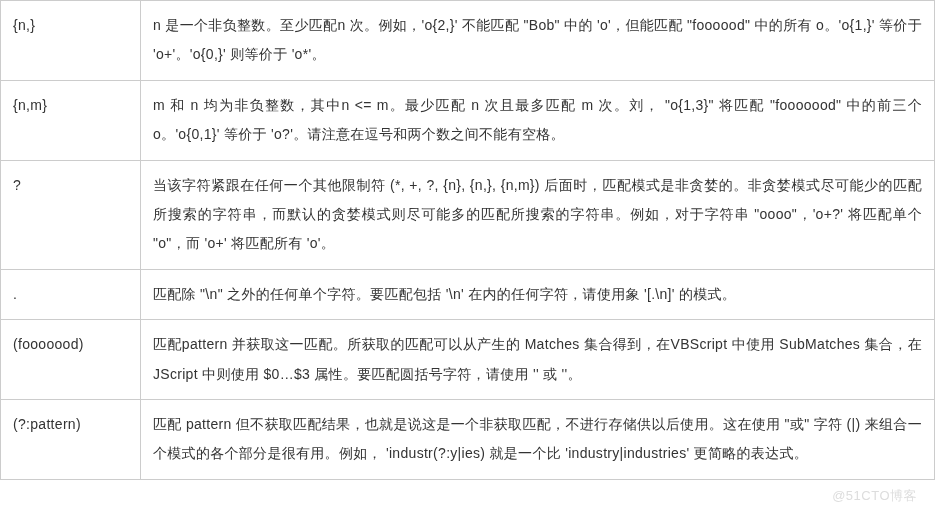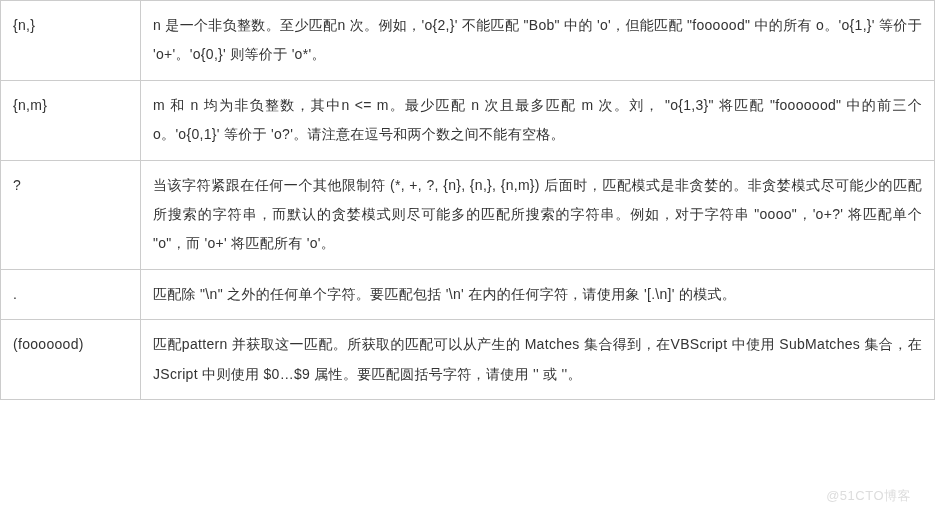--- a/index.html
+++ b/index.html
@@ -29,21 +29,21 @@
   }
   td.col-pattern {
     width: 140px;
     font-family: Arial, sans-serif;
   }
   td.col-desc {
     width: auto;
   }
   .watermark {
     position: fixed;
-    right: 24px;
+    right: 18px;
     bottom: 6px;
     color: #ddd;
     font-size: 13px;
     letter-spacing: 0.5px;
     pointer-events: none;
   }
 </style>
 </head>
 <body>
 
@@ -60,18 +60,22 @@
     <tr>
       <td class="col-pattern">?</td>
       <td class="col-desc">当该字符紧跟在任何一个其他限制符 (*, +, ?, {n}, {n,}, {n,m}) 后面时，匹配模式是非贪婪的。非贪婪模式尽可能少的匹配所搜索的字符串，而默认的贪婪模式则尽可能多的匹配所搜索的字符串。例如，对于字符串 "oooo"，'o+?' 将匹配单个 "o"，而 'o+' 将匹配所有 'o'。</td>
     </tr>
     <tr>
       <td class="col-pattern">.</td>
       <td class="col-desc">匹配除 "\n" 之外的任何单个字符。要匹配包括 '\n' 在内的任何字符，请使用象 '[.\n]' 的模式。</td>
     </tr>
     <tr>
       <td class="col-pattern">(fooooood)</td>
-      <td class="col-desc">匹配pattern 并获取这一匹配。所获取的匹配可以从产生的 Matches 集合得到，在VBScript 中使用 SubMatches 集合，在JScript 中则使用 $0…$9 属性。要匹配圆括号字符，请使用 '' 或 ''。</td>
+      <td class="col-desc">匹配pattern 并获取这一匹配。所获取的匹配可以从产生的 Matches 集合得到，在VBScript 中使用 SubMatches 集合，在JScript 中则使用 $0…$3 属性。要匹配圆括号字符，请使用 '' 或 ''。</td>
+    </tr>
+    <tr>
+      <td class="col-pattern">(?:pattern)</td>
+      <td class="col-desc">匹配 pattern 但不获取匹配结果，也就是说这是一个非获取匹配，不进行存储供以后使用。这在使用 "或" 字符 (|) 来组合一个模式的各个部分是很有用。例如， 'industr(?:y|ies) 就是一个比 'industry|industries' 更简略的表达式。</td>
     </tr>
   </tbody>
 </table>
 
 <div class="watermark">@51CTO博客</div>
 
 </body></html>

